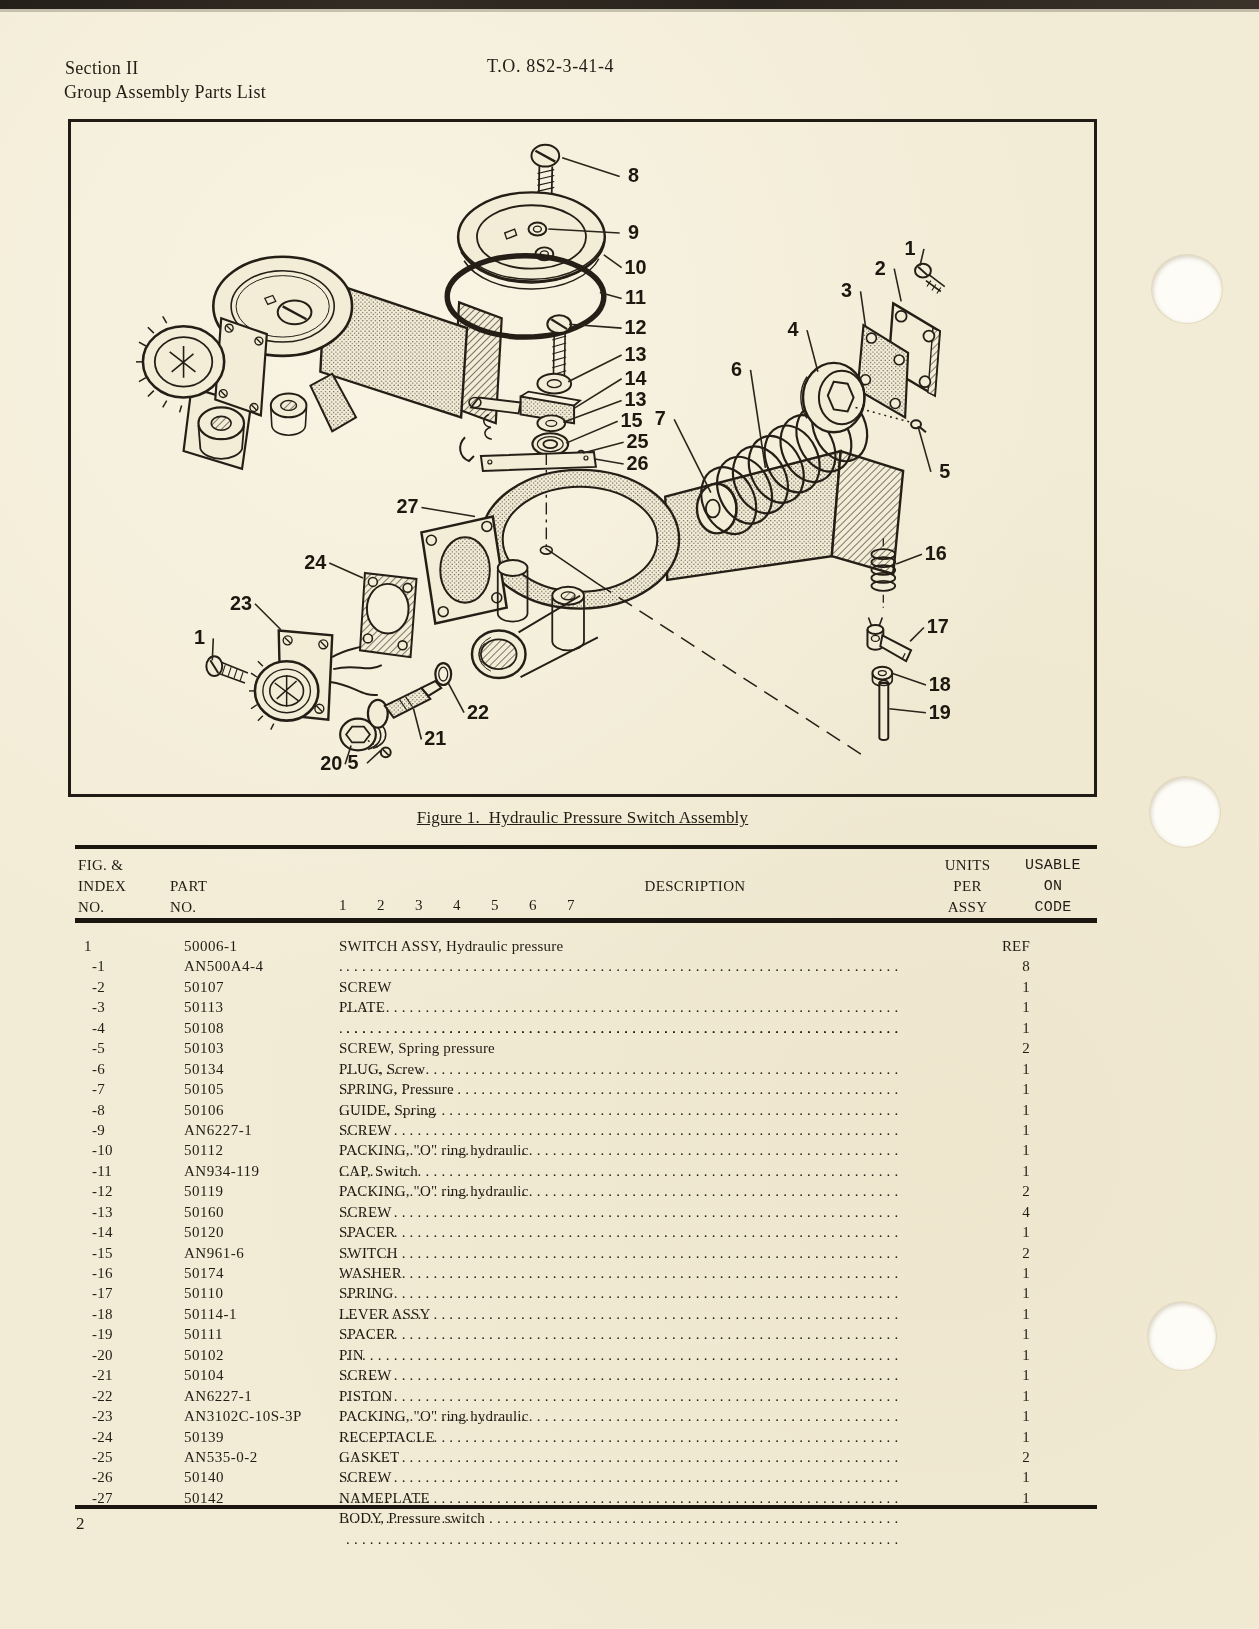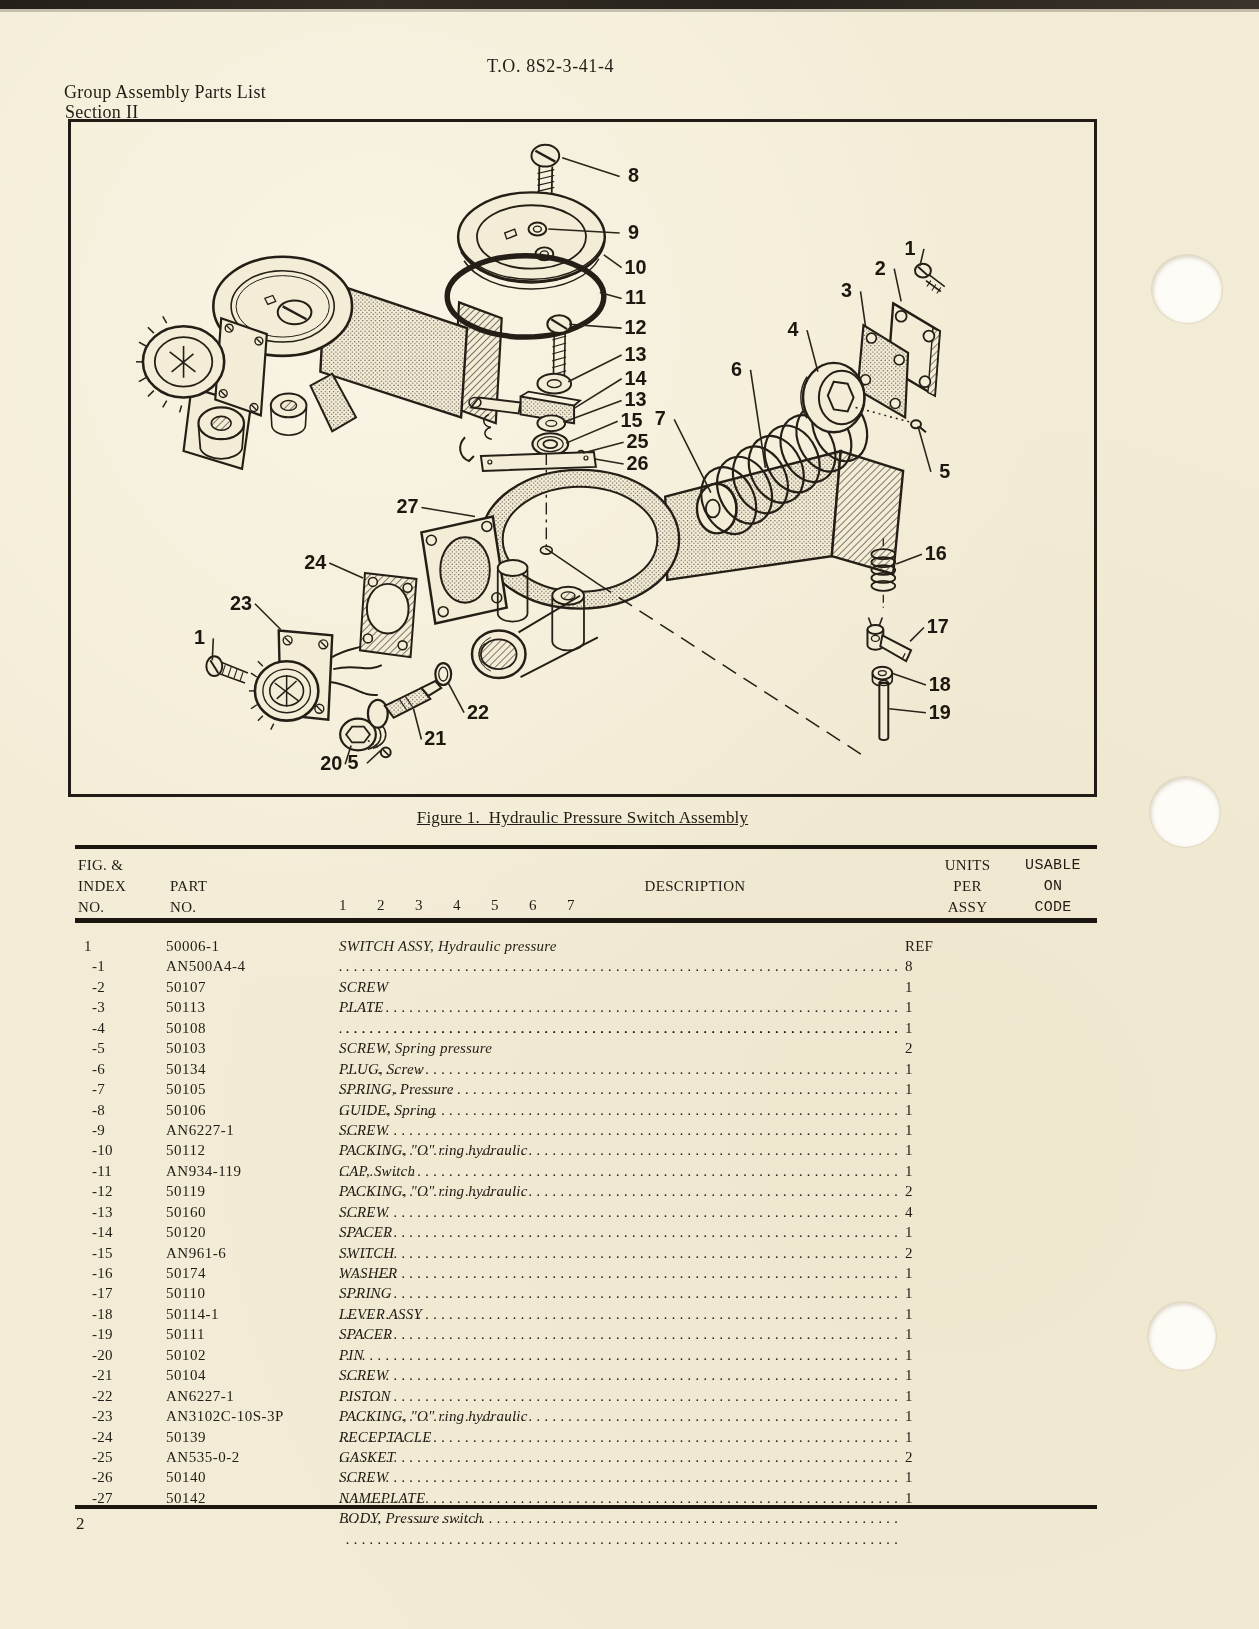--- a/index.html
+++ b/index.html
@@ -14,21 +14,21 @@
   }
   .top-edge{position:absolute;left:0;top:0;width:1259px;height:9px;
     background:linear-gradient(90deg,#241f19 0%,#322c24 30%,#27221b 60%,#39332a 100%);}
   .top-edge2{position:absolute;left:0;top:9px;width:1259px;height:3px;background:rgba(60,50,38,.25);}
 
   
   .hole{position:absolute;border-radius:50%;background:#fdfcf7;
     box-shadow:0 0 0 1px #e3d9bc, 1px 2px 4px rgba(150,130,95,.35) inset;}
 
   
-  .ph-section{position:absolute;left:65px;top:58px;font-size:18px;letter-spacing:.3px;margin-top:44px;}
+  .ph-section{position:absolute;left:65px;top:58px;font-size:18px;letter-spacing:.3px;}
   .ph-group{position:absolute;left:64px;top:82px;font-size:18px;letter-spacing:.3px;}
   .ph-to{position:absolute;left:487px;top:56px;font-size:18px;letter-spacing:.6px;text-align:center;}
 
   
   .figure-box{position:absolute;left:68px;top:119px;width:1029px;height:678px;
     border:3px solid #201b14;box-sizing:border-box;background:transparent;}
   .figure-box svg{display:block;width:100%;height:100%;}
   .fig-caption{position:absolute;left:68px;top:808px;width:1029px;text-align:center;
     font-size:17px;white-space:pre;letter-spacing:.2px;text-decoration:underline;}
 
@@ -47,29 +47,29 @@
   .h-usable{left:1008px;top:855px;width:90px;text-align:center;font-family:Liberation Mono, monospace;}
   .h-nums{position:absolute;left:339px;top:897px;height:21px;font-size:15px;}
   .h-nums span{position:absolute;top:0;}
 
   
   #rows{position:absolute;left:75px;top:936px;width:1025px;}
   .trow{position:relative;height:20.45px;font-size:15px;line-height:20.45px;letter-spacing:.2px;}
   .trow span{display:block;position:absolute;top:0;white-space:nowrap;}
   .c-idx{left:9px;width:85px;}
   .lvl1 .c-idx{padding-left:8px;}
-  .c-part{left:91px;width:160px;letter-spacing:.5px;}
+  .c-part{left:109px;width:160px;letter-spacing:.5px;}
   .c-desc{left:264px;width:561px;display:flex;align-items:baseline;}
-  .c-desc{position:absolute;font-style:italic;}
+  .c-desc{position:absolute;}
   .ddot{position:static !important;width:0;flex:0 0 auto;}
   .lvl1 .ddot{width:38px;}
   .dtext{position:static !important;flex:0 0 auto;}
   .leader{position:static !important;flex:1 1 auto;overflow:hidden;white-space:nowrap;
     letter-spacing:4.2px;margin-left:7px;}
-  .c-units{left:830px;width:125px;text-align:left;}
+  .c-units{left:830px;width:125px;text-align:right;}
   .c-code{left:933px;width:90px;text-align:center;}
 
   .page-num{position:absolute;left:76px;top:1514px;font-size:17px;}
 
   
   .ink{stroke:#241e16;fill:none;}
   .callout-num{font:bold 20px "Liberation Sans","DejaVu Sans",sans-serif;fill:#1d180f;}
   .leader-line{stroke:#2a241b;stroke-width:1.6;}
 </style>
 </head>

